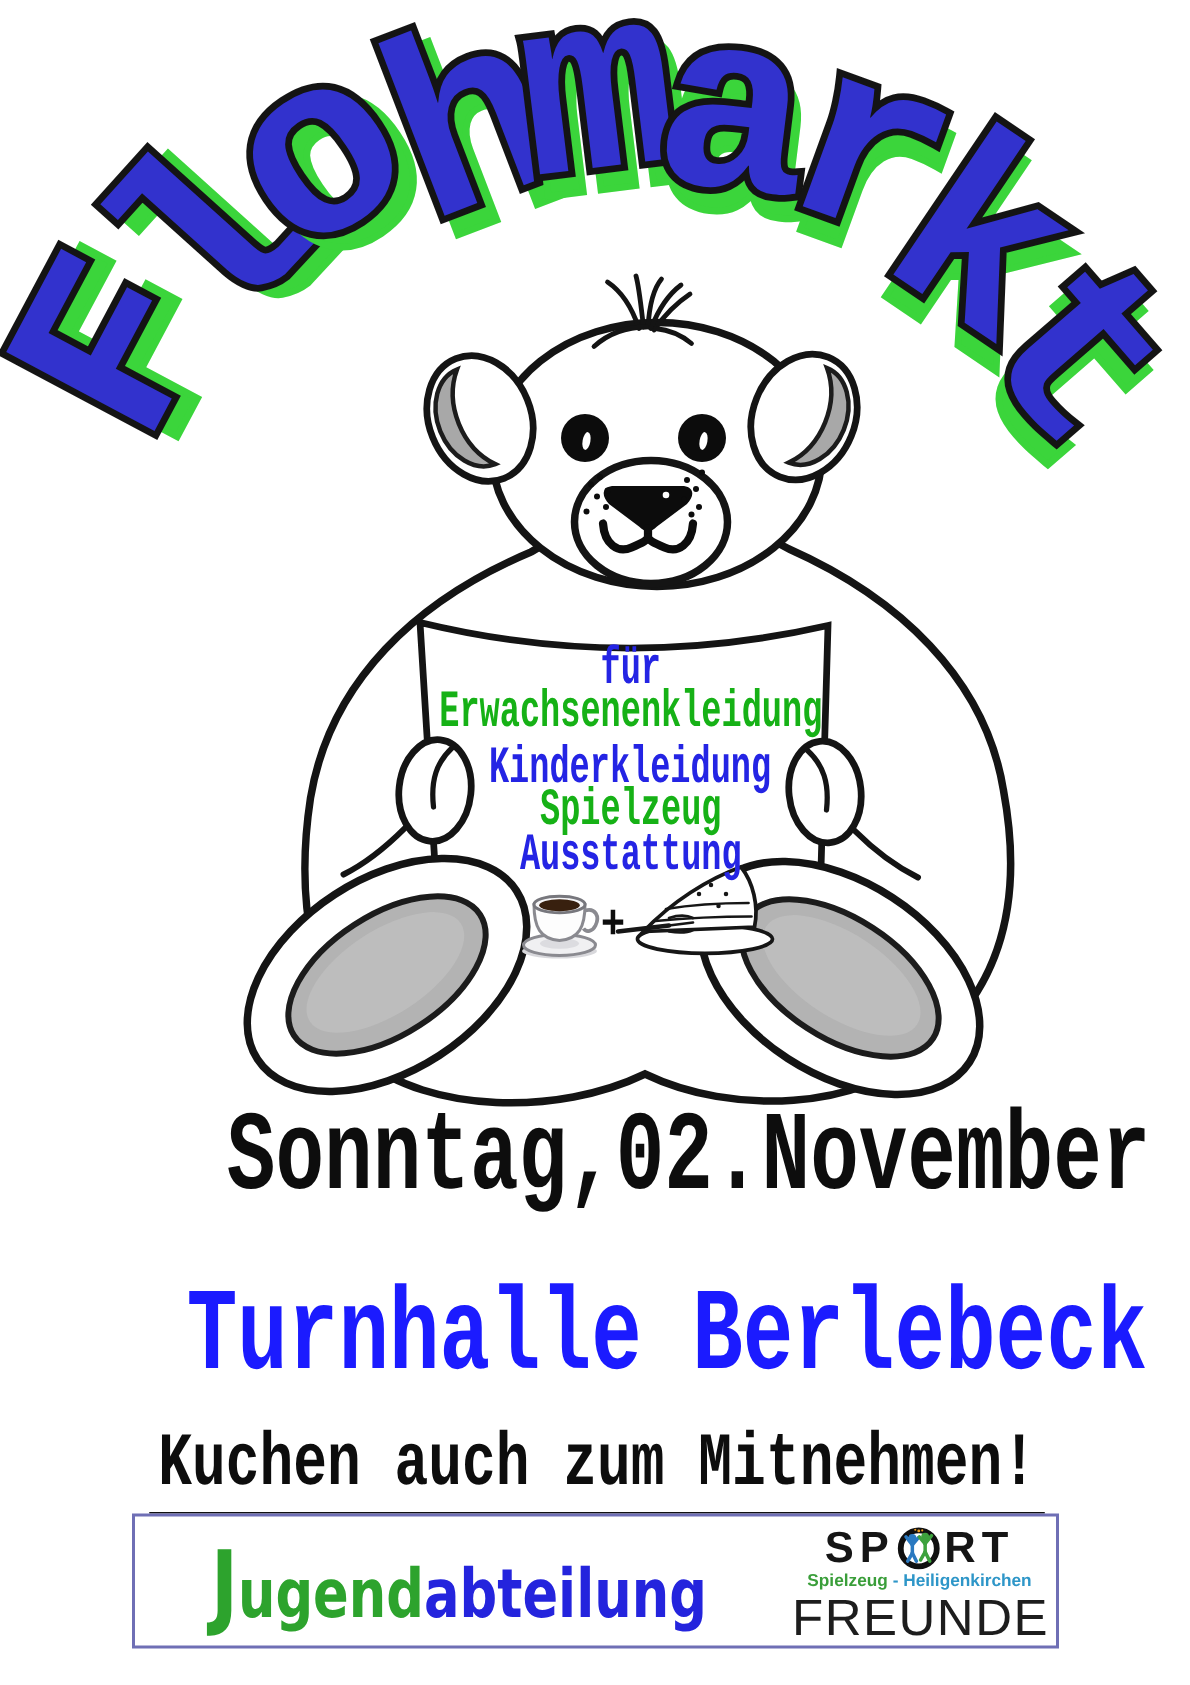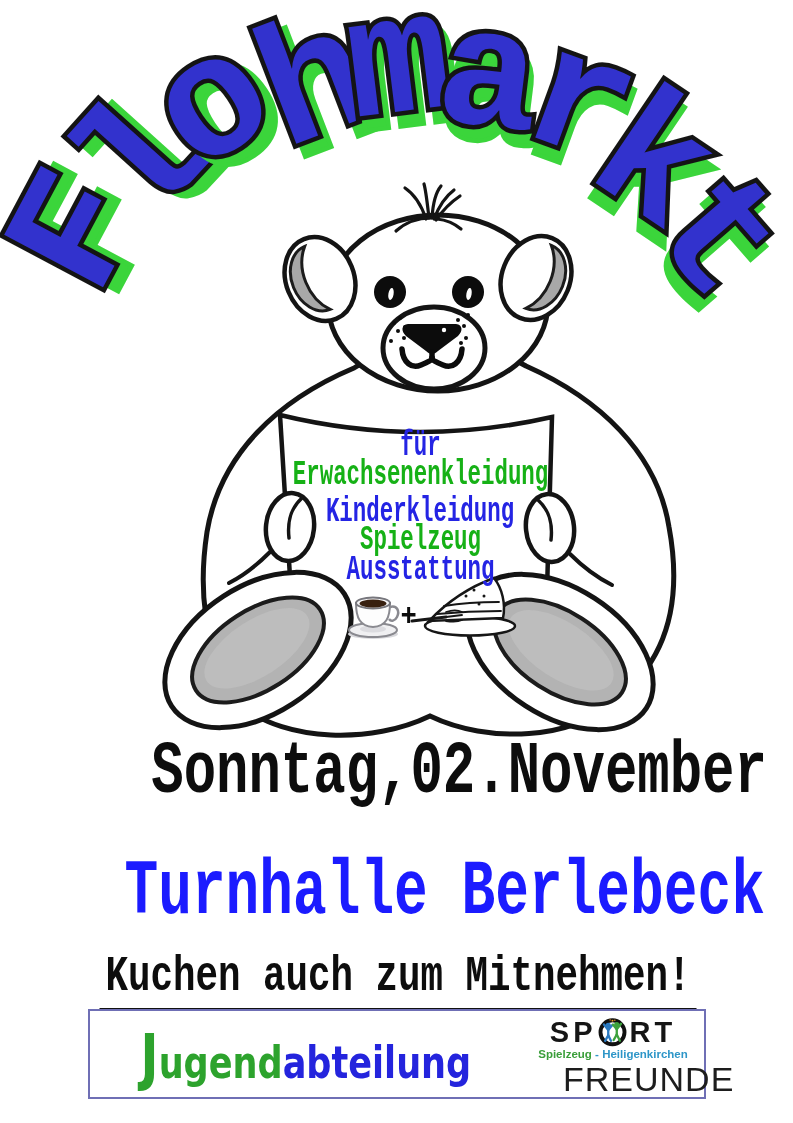--- a/index.html
+++ b/index.html
@@ -39,21 +39,21 @@
   .dept-green{font-size:45px;color:var(--dept-green);}
   .dept-blue{font-size:45px;color:var(--dept-blue);}
   .logo{position:absolute;left:528px;top:1016px;width:170px;text-align:center;z-index:3;
         font-family:"Liberation Sans","DejaVu Sans",sans-serif;}
   .logo-sport{display:flex;align-items:center;justify-content:center;gap:2px;
               font-weight:800;font-size:29px;letter-spacing:4px;color:#151515;line-height:30px;}
   .logo-ring{width:31px;height:31px;flex:0 0 auto;margin-left:-2px;}
   .logo-region{font-weight:700;font-size:11.5px;line-height:13px;margin-top:1px;white-space:nowrap;}
   .lr-green{color:var(--logo-green);}
   .lr-blue{color:var(--logo-blue);margin-top:20px;}
-  .logo-freunde{font-weight:400;font-size:34px;line-height:36px;color:#1d1d1d;letter-spacing:1px;margin-left:35px;}
+  .logo-freunde{font-weight:400;font-size:34px;line-height:36px;color:#1d1d1d;letter-spacing:1px;}
 </style>
 </head>
 <body>
 
 <div class="page">
 
   <svg class="art" viewBox="0 0 793 1123" aria-hidden="true">
 
     <g>
       <path d="M 354,368 C 278,400 220,454 207,532 C 196,604 210,662 242,706

